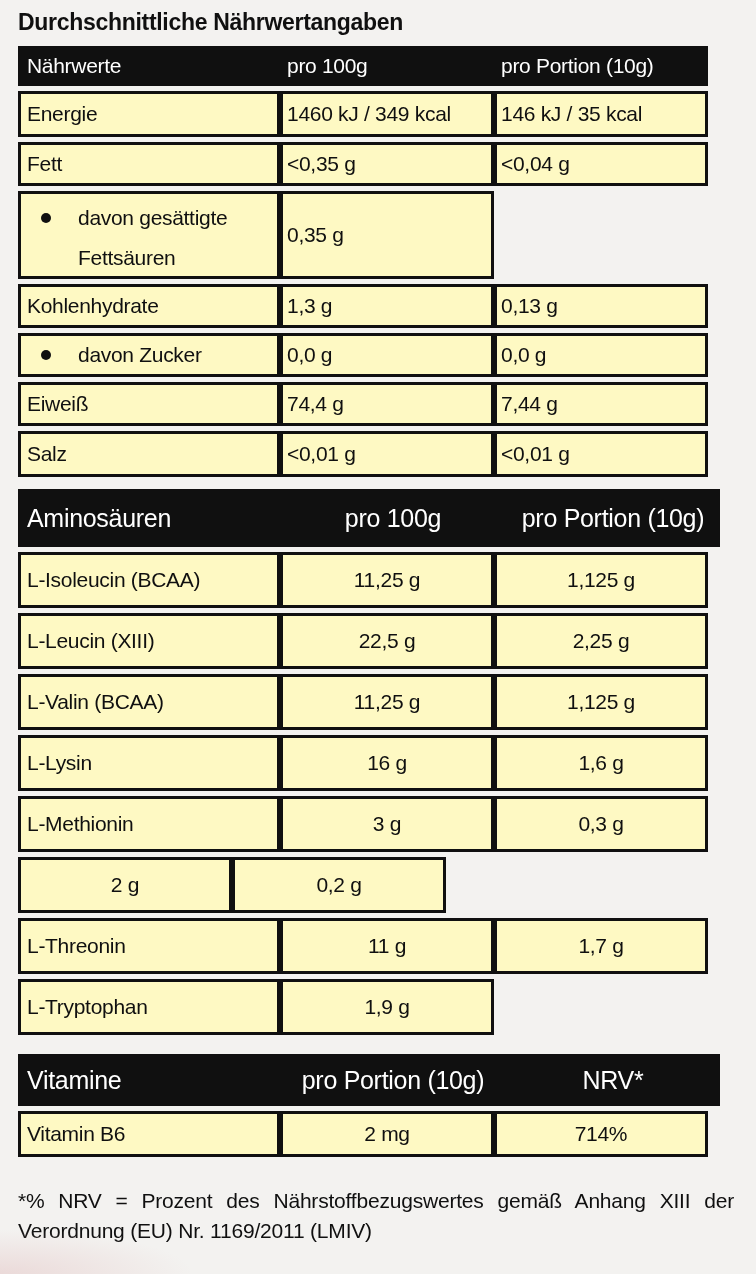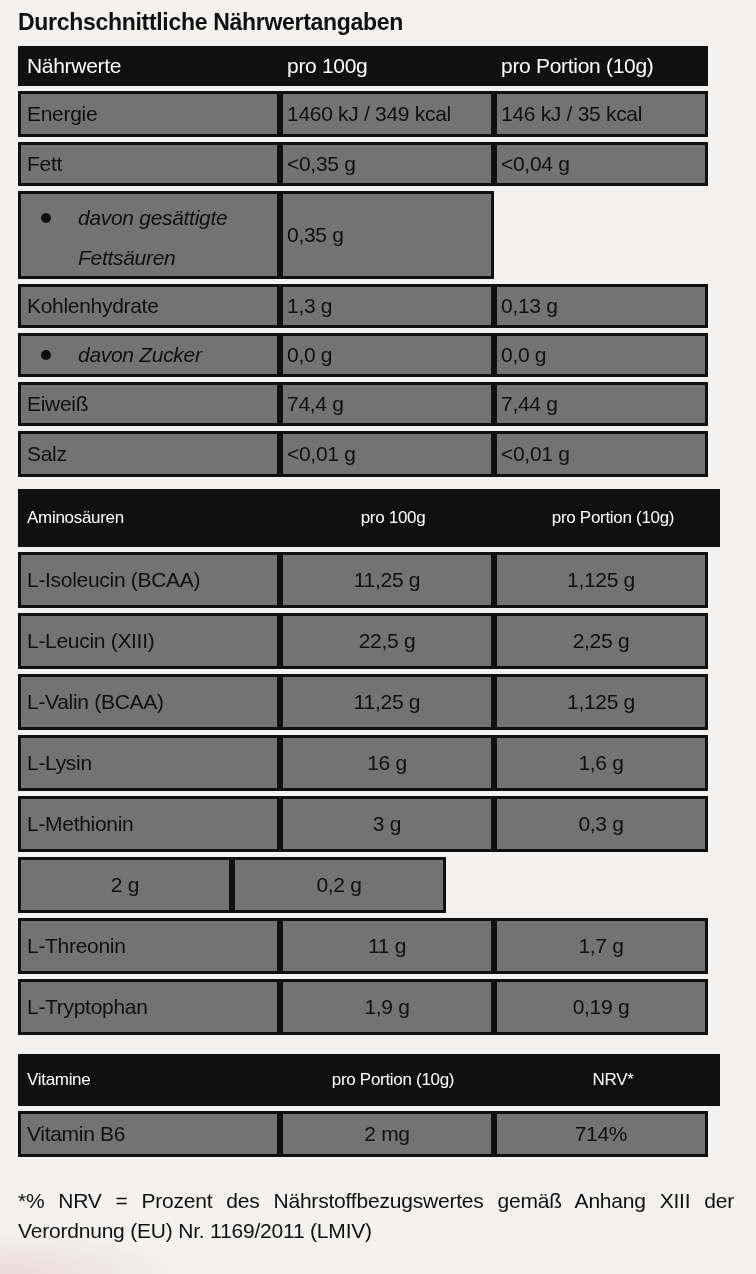--- a/index.html
+++ b/index.html
@@ -17,50 +17,50 @@
   .title {
     font-size:23px; font-weight:bold; line-height:28px;
     margin:0 0 10px 0;
   }
   .tbl { width:702px; }
   .row { display:flex; gap:0; margin-top:5px; }
   .row.no-gap-top { margin-top:0; }
   .cell {
     box-sizing:border-box;
     border:3px solid #101010;
-    background:#737373;
+    background:#fef9c3;
     display:flex; align-items:center;
     font-size:21px;
   }
   .c1 { width:262px; padding-left:6px; }
   .c2 { width:214px; }
   .c3 { width:214px; }
   .left-val  { padding-left:4px; justify-content:flex-start; }
   .center-val{ justify-content:center; }
   
   .hdr-cell { background:#101010; color:#fff; border-color:#101010; }
   
   .bar {
     display:flex; gap:6px; width:702px;
     background:#101010; color:#fff;
   }
   .bar .hcell {
-    display:flex; align-items:center; font-size:17px; box-sizing:border-box;
+    display:flex; align-items:center; font-size:25px; box-sizing:border-box;
   }
   .bar .h1 { width:262px; padding-left:9px; }
   .bar .h2 { width:214px; justify-content:center; }
   .bar .h3 { width:214px; justify-content:center; }
   .h40{height:40px} .h44{height:44px} .h46{height:46px}
   .h52{height:52px} .h56{height:56px} .h58{height:58px} .h88{height:88px}
   .sub { padding-left:0; }
   .bullet {
     width:10px; height:10px; border-radius:50%;
     background:#101010; flex:none; margin-left:20px;
   }
-  .subtext { margin-left:27px; line-height:40px;font-style:italic; }
+  .subtext { margin-left:27px; line-height:40px; }
   .twoline { align-items:flex-start; }
   .twoline .bullet { margin-top:19px; }
   .twoline .subtext { margin-top:4px; }
   .gap-t1 { margin-top:12px; }
   .gap-t2 { margin-top:19px; }
   .footnote {
     margin-top:29px; width:716px;
     font-size:21px; line-height:30px;
     text-align:justify;
     letter-spacing:-0.2px;
@@ -172,21 +172,20 @@
       <div class="cell c3 h56 center-val">0,2 g</div>
     </div>
     <div class="row">
       <div class="cell c1 h56">L-Threonin</div>
       <div class="cell c2 h56 center-val">11 g</div>
       <div class="cell c3 h56 center-val">1,7 g</div>
     </div>
     <div class="row">
       <div class="cell c1 h56">L-Tryptophan</div>
       <div class="cell c2 h56 center-val">1,9 g</div>
-      <div class="cell c3 h56 center-val">0,19 g</div>
     </div>
   </div>
 
   <div class="tbl gap-t2">
     <div class="bar h52">
       <div class="hcell h1">Vitamine</div>
       <div class="hcell h2">pro Portion (10g)</div>
       <div class="hcell h3">NRV*</div>
     </div>
     <div class="row">

